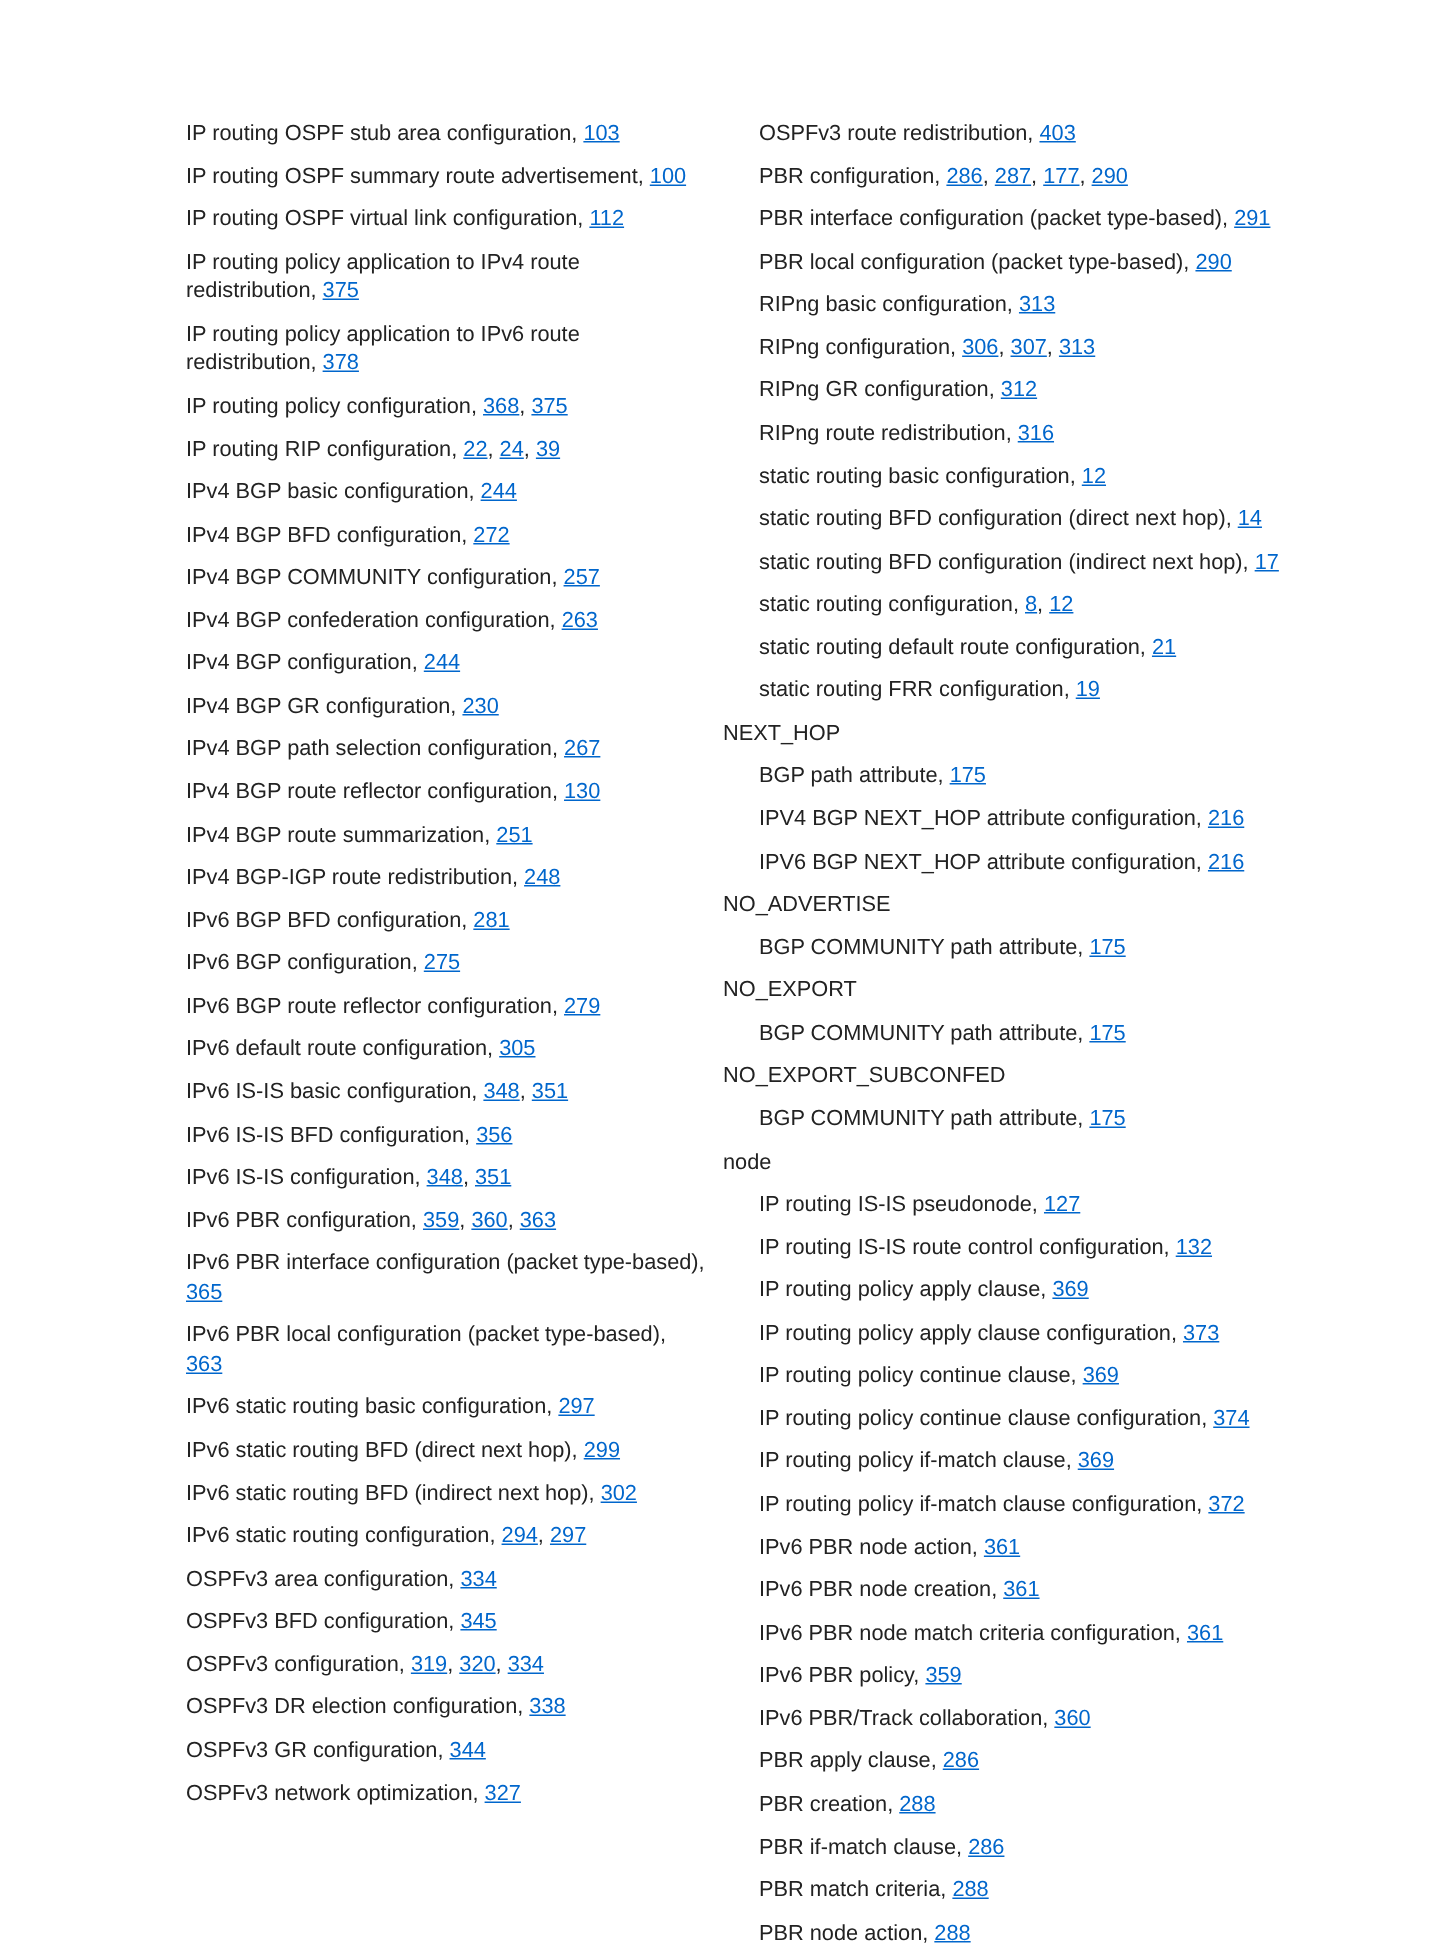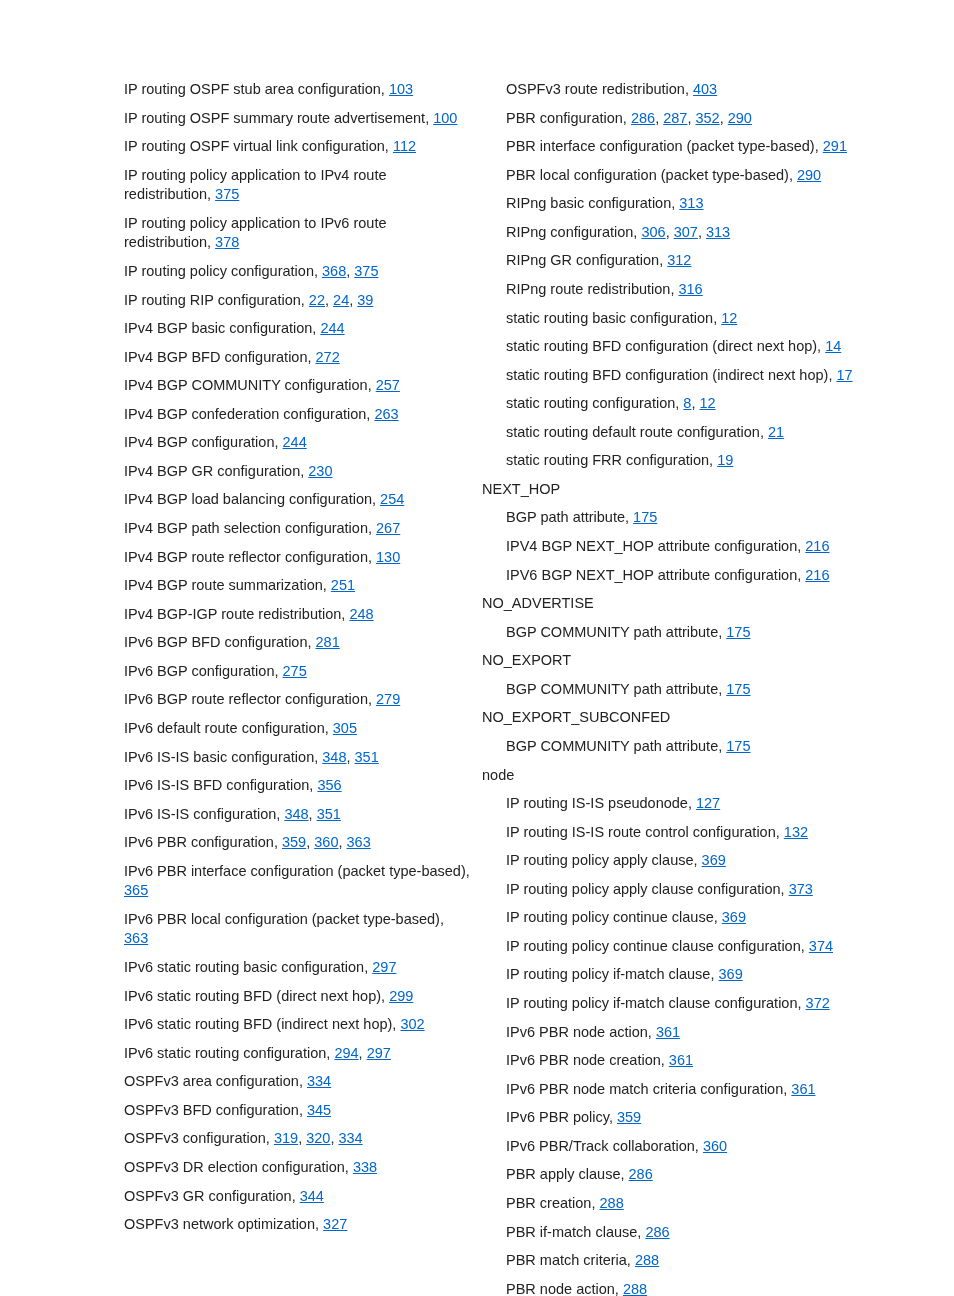--- a/index.html
+++ b/index.html
@@ -52,21 +52,20 @@
       <div class="entry indent"><span>IP routing policy application to IPv4 route redistribution, </span><a>375</a></div>
       <div class="entry indent"><span>IP routing policy application to IPv6 route redistribution, </span><a>378</a></div>
       <div class="entry indent"><span>IP routing policy configuration, </span><a>368</a><span class="sep">, </span><a>375</a></div>
       <div class="entry indent"><span>IP routing RIP configuration, </span><a>22</a><span class="sep">, </span><a>24</a><span class="sep">, </span><a>39</a></div>
       <div class="entry indent"><span>IPv4 BGP basic configuration, </span><a>244</a></div>
       <div class="entry indent"><span>IPv4 BGP BFD configuration, </span><a>272</a></div>
       <div class="entry indent"><span>IPv4 BGP COMMUNITY configuration, </span><a>257</a></div>
       <div class="entry indent"><span>IPv4 BGP confederation configuration, </span><a>263</a></div>
       <div class="entry indent"><span>IPv4 BGP configuration, </span><a>244</a></div>
       <div class="entry indent"><span>IPv4 BGP GR configuration, </span><a>230</a></div>
-      <div class="entry indent"><span>IPv4 BGP load balancing configuration, </span><a>254</a></div>
       <div class="entry indent"><span>IPv4 BGP path selection configuration, </span><a>267</a></div>
       <div class="entry indent"><span>IPv4 BGP route reflector configuration, </span><a>130</a></div>
       <div class="entry indent"><span>IPv4 BGP route summarization, </span><a>251</a></div>
       <div class="entry indent"><span>IPv4 BGP-IGP route redistribution, </span><a>248</a></div>
       <div class="entry indent"><span>IPv6 BGP BFD configuration, </span><a>281</a></div>
       <div class="entry indent"><span>IPv6 BGP configuration, </span><a>275</a></div>
       <div class="entry indent"><span>IPv6 BGP route reflector configuration, </span><a>279</a></div>
       <div class="entry indent"><span>IPv6 default route configuration, </span><a>305</a></div>
       <div class="entry indent"><span>IPv6 IS-IS basic configuration, </span><a>348</a><span class="sep">, </span><a>351</a></div>
       <div class="entry indent"><span>IPv6 IS-IS BFD configuration, </span><a>356</a></div>
@@ -80,21 +79,21 @@
       <div class="entry indent"><span>IPv6 static routing configuration, </span><a>294</a><span class="sep">, </span><a>297</a></div>
       <div class="entry indent"><span>OSPFv3 area configuration, </span><a>334</a></div>
       <div class="entry indent"><span>OSPFv3 BFD configuration, </span><a>345</a></div>
       <div class="entry indent"><span>OSPFv3 configuration, </span><a>319</a><span class="sep">, </span><a>320</a><span class="sep">, </span><a>334</a></div>
       <div class="entry indent"><span>OSPFv3 DR election configuration, </span><a>338</a></div>
       <div class="entry indent"><span>OSPFv3 GR configuration, </span><a>344</a></div>
       <div class="entry indent"><span>OSPFv3 network optimization, </span><a>327</a></div>
     </div>
   <div class="col" id="col-right">
       <div class="entry indent"><span>OSPFv3 route redistribution, </span><a>403</a></div>
-      <div class="entry indent"><span>PBR configuration, </span><a>286</a><span class="sep">, </span><a>287</a><span class="sep">, </span><a>352</a><span class="sep">, </span><a>290</a></div>
+      <div class="entry indent"><span>PBR configuration, </span><a>286</a><span class="sep">, </span><a>287</a><span class="sep">, </span><a>177</a><span class="sep">, </span><a>290</a></div>
       <div class="entry indent"><span>PBR interface configuration (packet type-based), </span><a>291</a></div>
       <div class="entry indent"><span>PBR local configuration (packet type-based), </span><a>290</a></div>
       <div class="entry indent"><span>RIPng basic configuration, </span><a>313</a></div>
       <div class="entry indent"><span>RIPng configuration, </span><a>306</a><span class="sep">, </span><a>307</a><span class="sep">, </span><a>313</a></div>
       <div class="entry indent"><span>RIPng GR configuration, </span><a>312</a></div>
       <div class="entry indent"><span>RIPng route redistribution, </span><a>316</a></div>
       <div class="entry indent"><span>static routing basic configuration, </span><a>12</a></div>
       <div class="entry indent"><span>static routing BFD configuration (direct next hop), </span><a>14</a></div>
       <div class="entry indent"><span>static routing BFD configuration (indirect next hop), </span><a>17</a></div>
       <div class="entry indent"><span>static routing configuration, </span><a>8</a><span class="sep">, </span><a>12</a></div>

